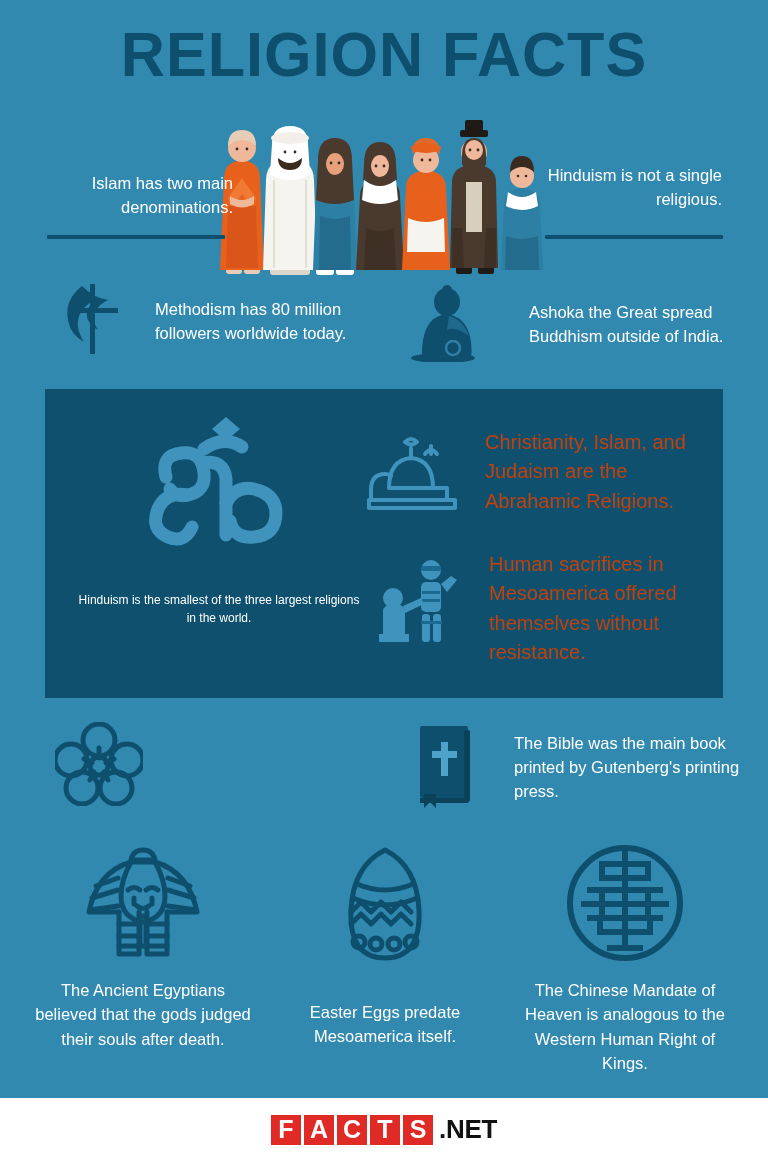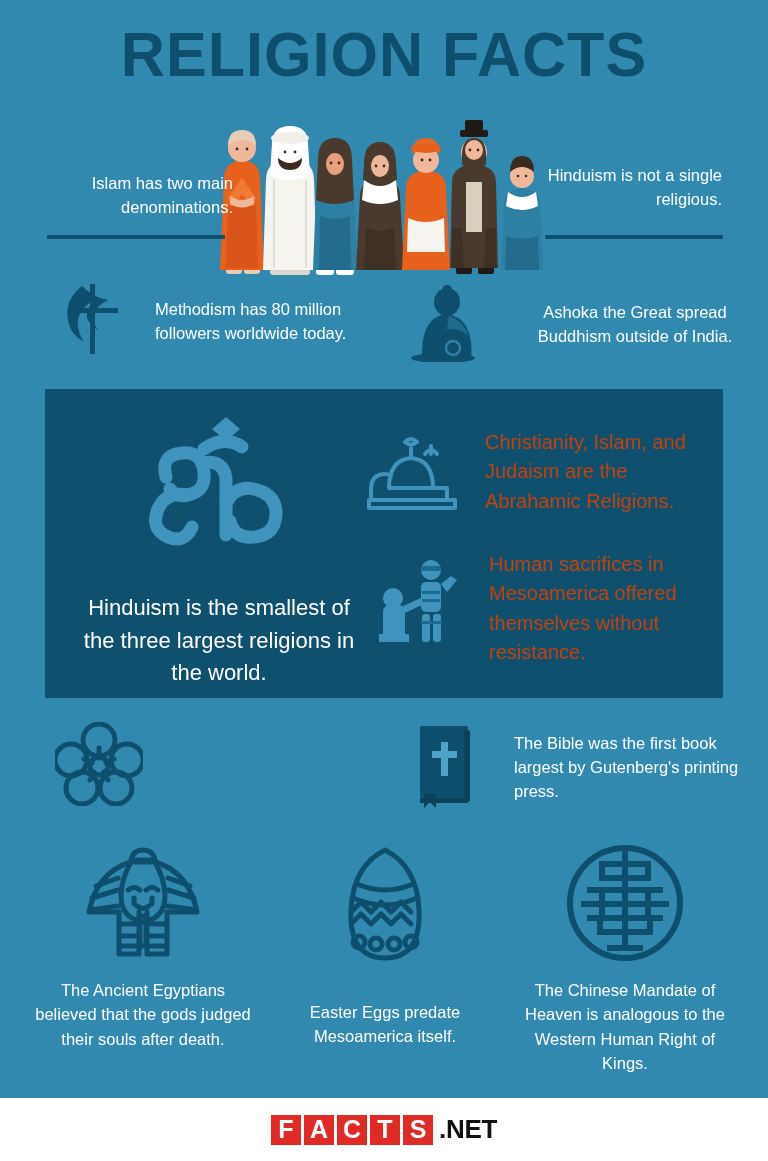--- a/index.html
+++ b/index.html
@@ -64,41 +64,41 @@
   .row2-item { position:absolute; display:flex; align-items:center;gap:12px; }
   .row2-item .ico { flex:0 0 auto; }
   .row2-item .txt {
     color:#ffffff;
     font-size:16.5px;
     line-height:1.47;
   }
   #methodism { left:60px; top:282px; }
   #methodism .txt { margin-left:23px; width:225px; }
   #ashoka { left:405px; top:282px; }
-  #ashoka .txt { margin-left:27px; width:230px;text-align:center; }
+  #ashoka .txt { margin-left:36px; width:230px; }
 
   
   .dark-panel {
     position:absolute;
     left:45px; top:389px;
     width:678px; height:309px;
     background:#0f506e;
   }
   .om-wrap {
     position:absolute;
     left:144px; top:415px;
     width:148px; height:145px;
   }
   .om-caption {
     position:absolute;
     left:78px; top:592px;
     width:282px;
     text-align:center;
     color:#ffffff;
-    font-size:22px;
+    font-size:12px;
     line-height:1.48;
   }
   .panel-item { position:absolute; display:flex; align-items:flex-start; }
   .panel-item .txt { color:#c2410c; font-size:20px; line-height:1.47; }
   #abrahamic { left:365px; top:428px; }
   #abrahamic .ico { margin-top:4px; }
   #abrahamic .txt { margin-left:24px; width:215px; }
   #sacrifice { left:375px; top:550px; }
   #sacrifice .ico { margin-top:8px; }
   #sacrifice .txt { margin-left:24px; width:205px; }
@@ -379,21 +379,21 @@
     <span class="ico">
       <svg width="70" height="86" viewBox="0 0 70 86" xmlns="http://www.w3.org/2000/svg">
         <rect x="10" y="4" width="48" height="72" rx="2" fill="#0e4f6e"></rect>
         <rect x="54" y="8" width="6" height="72" rx="2" fill="#0c415a"></rect>
         <rect x="10" y="76" width="48" height="5" fill="#0c415a"></rect>
         <rect x="31" y="20" width="7" height="34" fill="#4fa3c9"></rect>
         <rect x="22" y="29" width="25" height="7" fill="#4fa3c9"></rect>
         <path d="M14 72 l12 0 l0 14 l-6 -6 l-6 6z" fill="#0c415a"></path>
       </svg>
     </span>
-    <span class="txt">The Bible was the first book largest by Gutenberg's printing press.</span>
+    <span class="txt">The Bible was the main book printed by Gutenberg's printing press.</span>
   </div>
 
   <div class="col" id="col-egypt">
     <div class="icon-box">
       <svg width="122" height="116" viewBox="0 0 122 116" xmlns="http://www.w3.org/2000/svg">
         <g fill="none" stroke="#0e4f6e" stroke-width="5" stroke-linecap="round" stroke-linejoin="round">
           <path d="M61 4 q-10 0 -12 10 l24 0 q-2 -10 -12 -10z"></path>
           <path d="M49 16 q-34 10 -42 50 l30 0"></path>
           <path d="M73 16 q34 10 42 50 l-30 0"></path>
           <path d="M49 16 q-10 18 -10 34 q0 22 22 26 q22 -4 22 -26 q0 -16 -10 -34z"></path>

